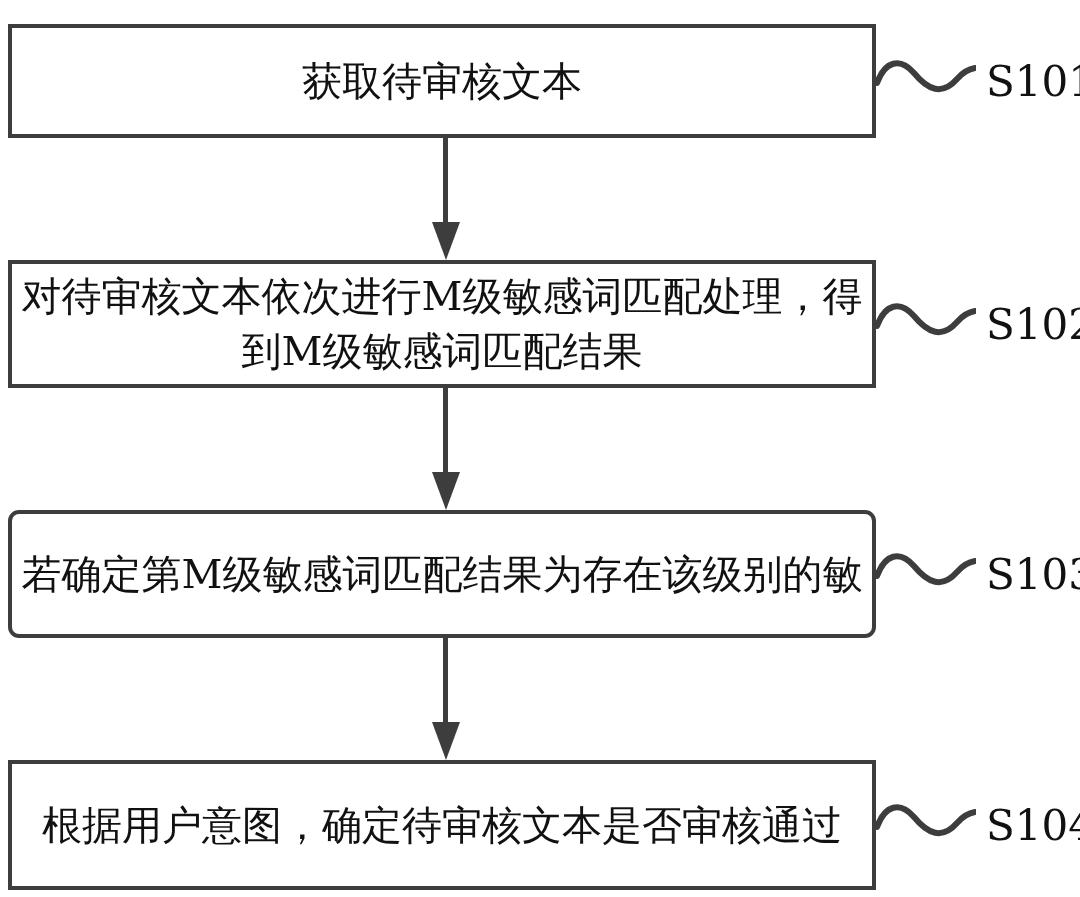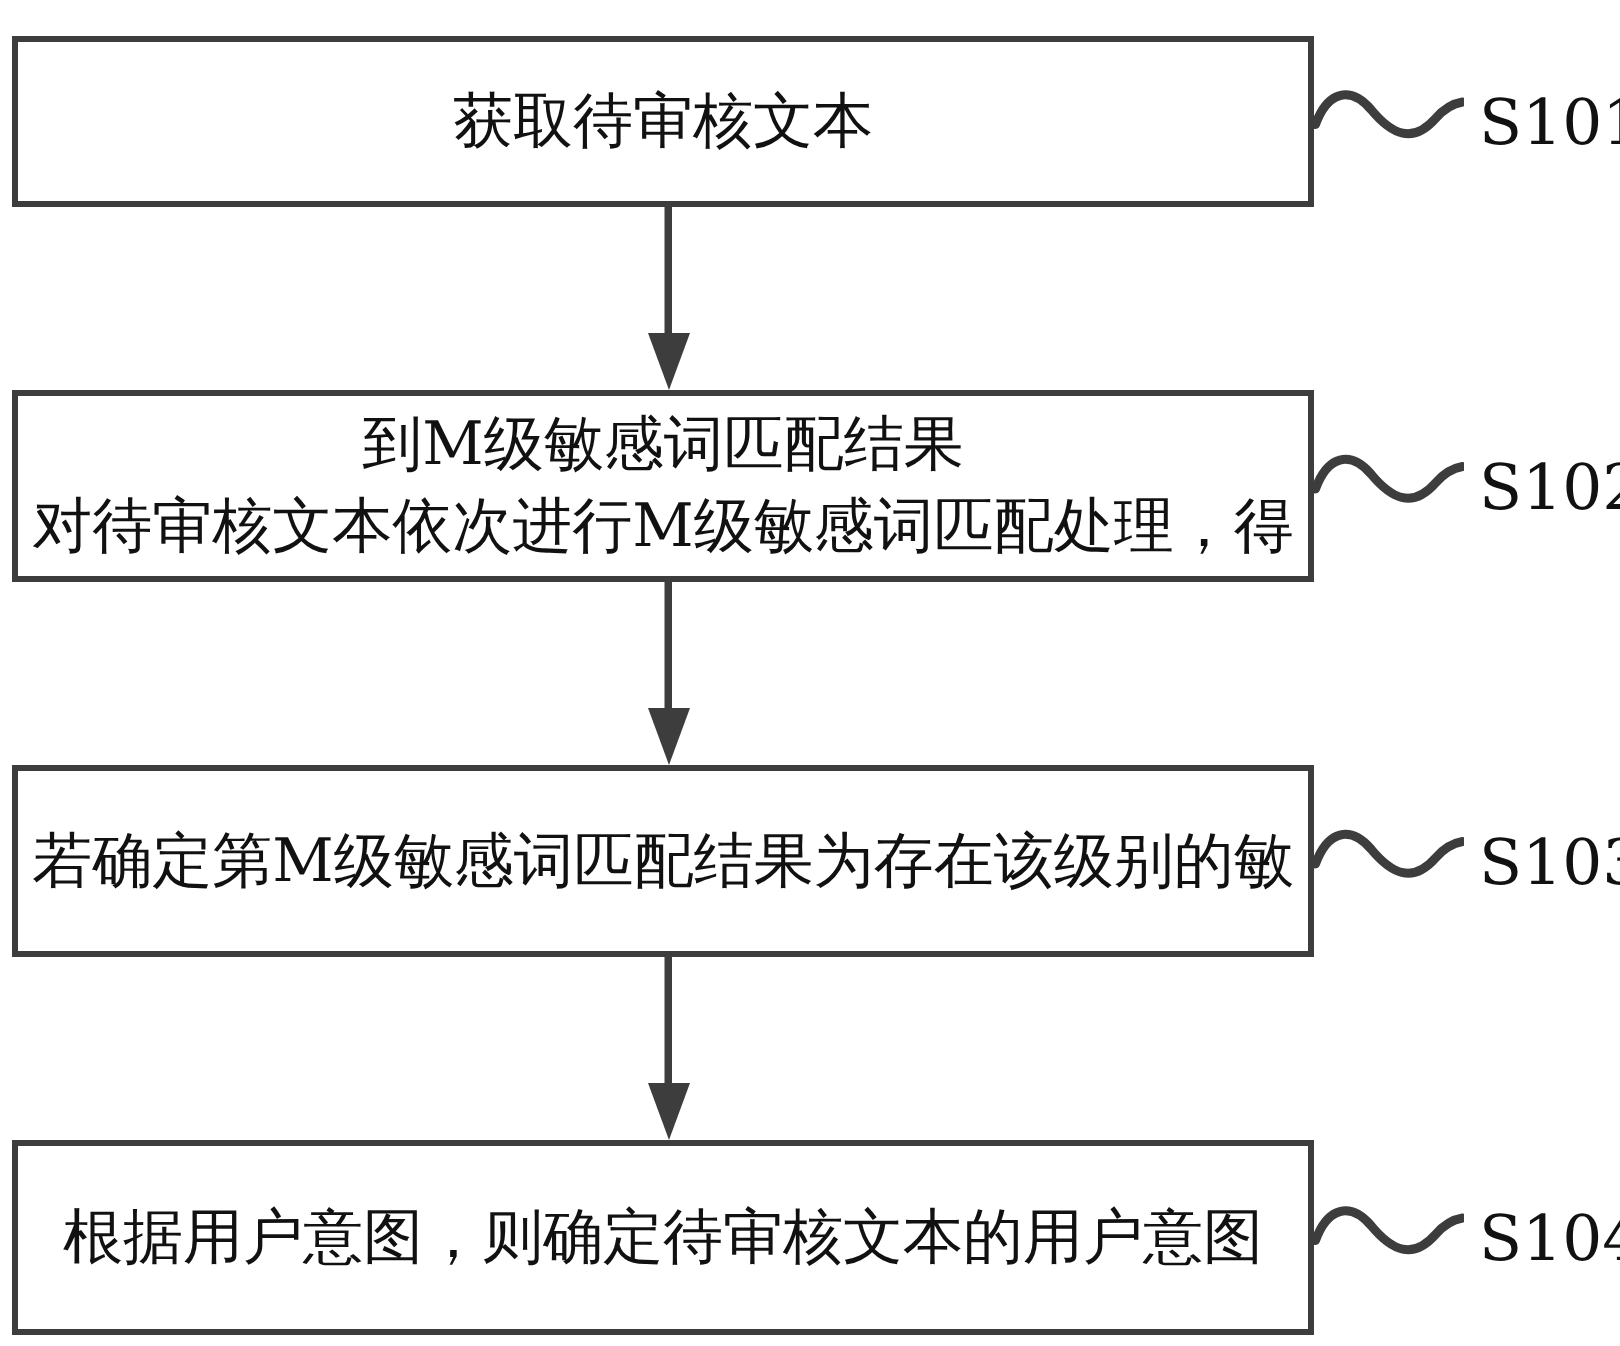--- a/index.html
+++ b/index.html
@@ -31,21 +31,21 @@
     flex-direction: column;
     justify-content: center;
     text-align: center;
     font-size: 40px;
     line-height: 55px;
     color: #111111;
     flex: 0 0 auto;
   }
   .box.h1 { height: 114px; }
   .box.h2 { height: 128px; }
-  .box.h3 { height: 128px; }
+  .box.h3 { height: 128px; border-radius: 11px; }
   .box.h4 { height: 130px; }
   .box-line { white-space: nowrap; }
   .ref {
     display: flex;
     align-items: center;
     flex: 1 1 auto;
     height: 100%;
   }
   .squiggle {
     width: 100px;
@@ -102,22 +102,22 @@
     </div>
   </div>
 
   <div class="arrow">
     <div class="shaft"></div>
     <div class="head"></div>
   </div>
 
   <div class="row">
     <div class="box h2">
+      <div class="box-line">对待审核文本依次进行M级敏感词匹配处理，得</div>
       <div class="box-line">到M级敏感词匹配结果</div>
-      <div class="box-line">对待审核文本依次进行M级敏感词匹配处理，得</div>
     </div>
     <div class="ref">
       <svg class="squiggle" viewBox="0 0 100 52" fill="none">
         <path d="M1,28 C9,6 24,2 38,18 C52,35 66,41 81,24 C87,17 93,14 99,13" stroke="#3d3d3d" stroke-width="6" stroke-linecap="round" fill="none"></path>
       </svg>
       <span class="ref-label">S102</span>
     </div>
   </div>
 
   <div class="arrow">
@@ -137,21 +137,21 @@
     </div>
   </div>
 
   <div class="arrow">
     <div class="shaft"></div>
     <div class="head"></div>
   </div>
 
   <div class="row">
     <div class="box h4">
-      <div class="box-line">根据用户意图，则确定待审核文本的用户意图</div>
+      <div class="box-line">根据用户意图，确定待审核文本是否审核通过</div>
     </div>
     <div class="ref">
       <svg class="squiggle" viewBox="0 0 100 52" fill="none">
         <path d="M1,28 C9,6 24,2 38,18 C52,35 66,41 81,24 C87,17 93,14 99,13" stroke="#3d3d3d" stroke-width="6" stroke-linecap="round" fill="none"></path>
       </svg>
       <span class="ref-label">S104</span>
     </div>
   </div>
 
 </div>

